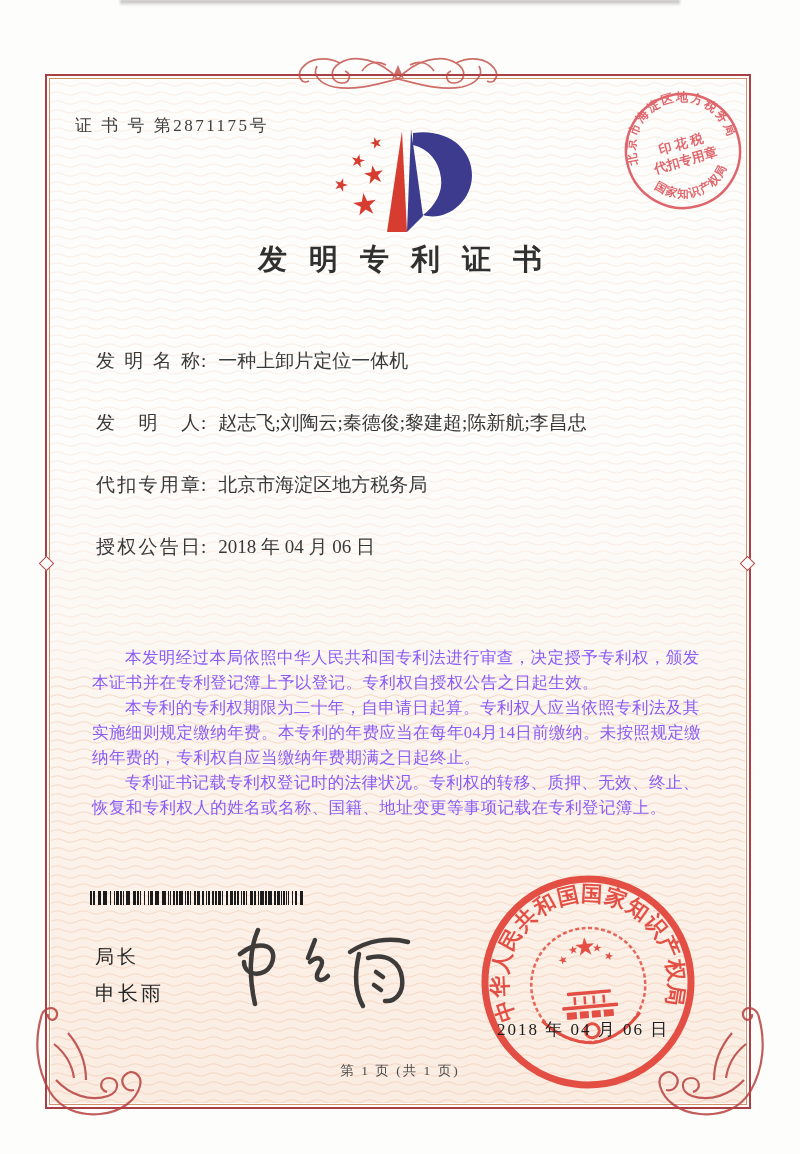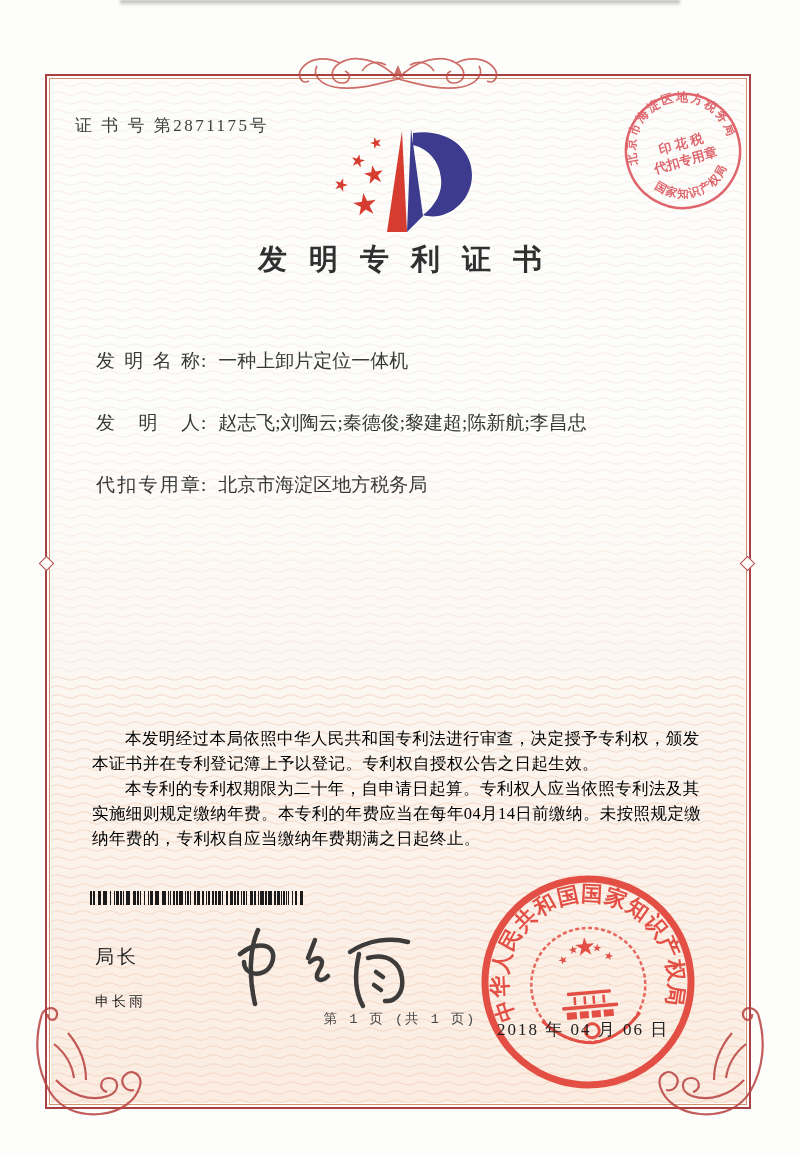--- a/index.html
+++ b/index.html
@@ -19,34 +19,34 @@
   .orn{position:absolute;z-index:2;}
   
   .cert-no{position:absolute;left:75px;top:114px;font-size:17px;letter-spacing:2.5px;color:#3d3d3d;z-index:3;}
   .logo{position:absolute;left:328px;top:126px;width:152px;height:114px;z-index:3;}
   .title{position:absolute;left:0;top:240px;width:100%;text-align:center;font-size:29px;font-weight:bold;
          letter-spacing:22px;text-indent:22px;color:#303030;z-index:3;}
   .fields{position:absolute;left:96px;top:348px;width:618px;display:flex;flex-direction:column;gap:36px;z-index:3;}
   .field{font-size:19px;line-height:26px;color:#383838;white-space:nowrap;}
   .field-label{display:inline-block;width:104px;text-align:justify;text-align-last:justify;text-justify:inter-character;vertical-align:bottom;}
   .field-sep{display:inline-block;margin:0 12px 0 1px;}
-  .paras{position:absolute;left:92px;top:726px;width:624px;z-index:3;font-size:16.5px;color:#000000;}
+  .paras{position:absolute;left:92px;top:645px;width:624px;z-index:3;font-size:16.5px;color:#8b5cf6;}
   .paras p{margin:0;text-indent:2em;line-height:25px;letter-spacing:.4px;}
   .barcode{position:absolute;left:90px;top:891px;width:216px;height:14px;z-index:3;display:flex;align-items:stretch;}
   .barcode span{display:inline-block;background:#1b1b1b;}
   .sig-title{position:absolute;left:95px;top:944px;font-size:19px;letter-spacing:3px;color:#262626;z-index:3;
              font-family:"Liberation Sans","DejaVu Sans",sans-serif;}
-  .sig-name{position:absolute;left:95px;top:980px;font-size:14px;letter-spacing:3px;color:#262626;z-index:3;
-            font-family:"Liberation Sans","DejaVu Sans",sans-serif;margin-top:13px;}
+  .sig-name{position:absolute;left:95px;top:980px;font-size:20px;letter-spacing:3px;color:#262626;z-index:3;
+            font-family:"Liberation Sans","DejaVu Sans",sans-serif;}
   .sig-script{position:absolute;left:218px;top:916px;width:210px;height:102px;z-index:3;}
   .seal{position:absolute;left:477px;top:871px;width:222px;height:222px;z-index:2;transform:rotate(-5deg);opacity:.95;}
   .seal-date{position:absolute;left:497px;top:1018px;font-size:17px;letter-spacing:2px;color:#1e1e1e;z-index:4;}
   .stamp{position:absolute;left:620px;top:88px;width:126px;height:126px;z-index:2;transform:rotate(-16deg);opacity:.9;}
-  .footer{position:absolute;left:0;top:1010px;width:100%;text-align:center;font-size:13.5px;
-          letter-spacing:2px;color:#4a4a4a;z-index:3;font-family:Liberation Mono, monospace;}
+  .footer{position:absolute;left:0;top:1062px;width:100%;text-align:center;font-size:13.5px;
+          letter-spacing:2px;color:#4a4a4a;z-index:3;}
 </style>
 </head>
 <body>
 
 <div class="page">
 
   <div class="scan-smudge"></div>
 
   <div class="frame">
     <svg class="waves" width="694" height="1023">
@@ -120,25 +120,29 @@
   <div class="fields">
     <div class="field">
       <span class="field-label">发明名称</span><span class="field-sep">:</span><span>一种上卸片定位一体机</span>
     </div>
     <div class="field">
       <span class="field-label">发明人</span><span class="field-sep">:</span><span>赵志飞;刘陶云;秦德俊;黎建超;陈新航;李昌忠</span>
     </div>
     <div class="field">
       <span class="field-label">代扣专用章</span><span class="field-sep">:</span><span>北京市海淀区地方税务局</span>
     </div>
+    <div class="field">
+      <span class="field-label">授权公告日</span><span class="field-sep">:</span><span>2018 年 04 月 06 日</span>
+    </div>
   </div>
 
   <div class="paras">
     <p>本发明经过本局依照中华人民共和国专利法进行审查，决定授予专利权，颁发本证书并在专利登记簿上予以登记。专利权自授权公告之日起生效。</p>
     <p>本专利的专利权期限为二十年，自申请日起算。专利权人应当依照专利法及其实施细则规定缴纳年费。本专利的年费应当在每年04月14日前缴纳。未按照规定缴纳年费的，专利权自应当缴纳年费期满之日起终止。</p>
+    <p>专利证书记载专利权登记时的法律状况。专利权的转移、质押、无效、终止、恢复和专利权人的姓名或名称、国籍、地址变更等事项记载在专利登记簿上。</p>
   </div>
 
   <div class="barcode">
       <span style="width:2px;margin-right:1px"></span>
       <span style="width:2px;margin-right:3px"></span>
       <span style="width:3px;margin-right:2px"></span>
       <span style="width:4px;margin-right:3px"></span>
       <span style="width:1px;margin-right:3px"></span>
       <span style="width:1px;margin-right:1px"></span>
       <span style="width:4px;margin-right:1px"></span>

